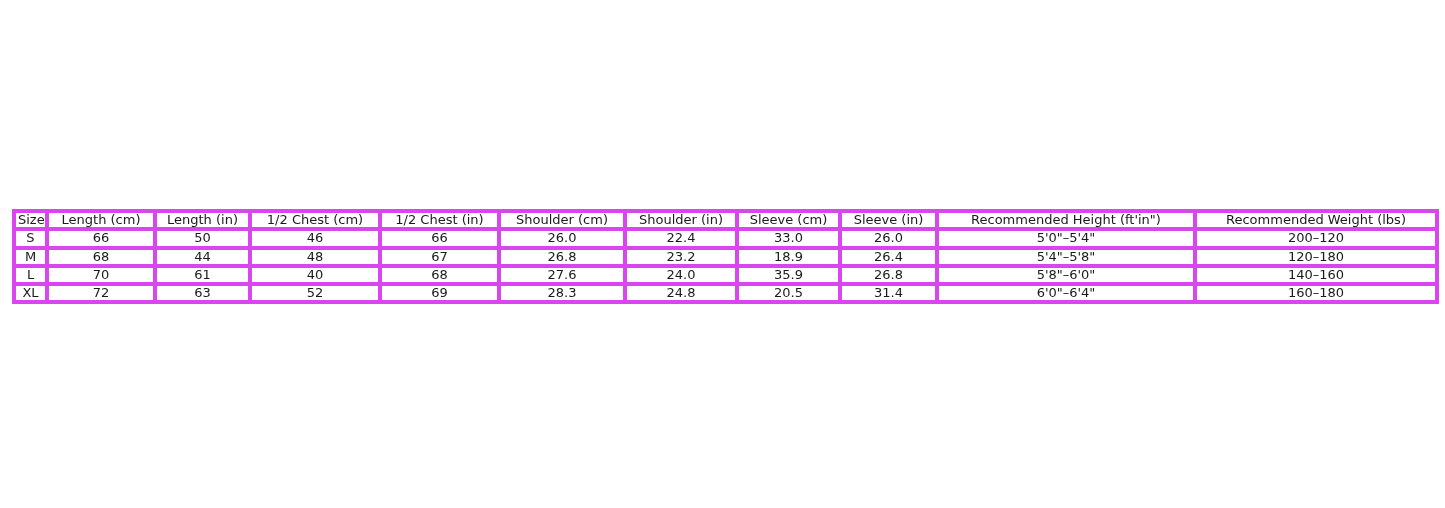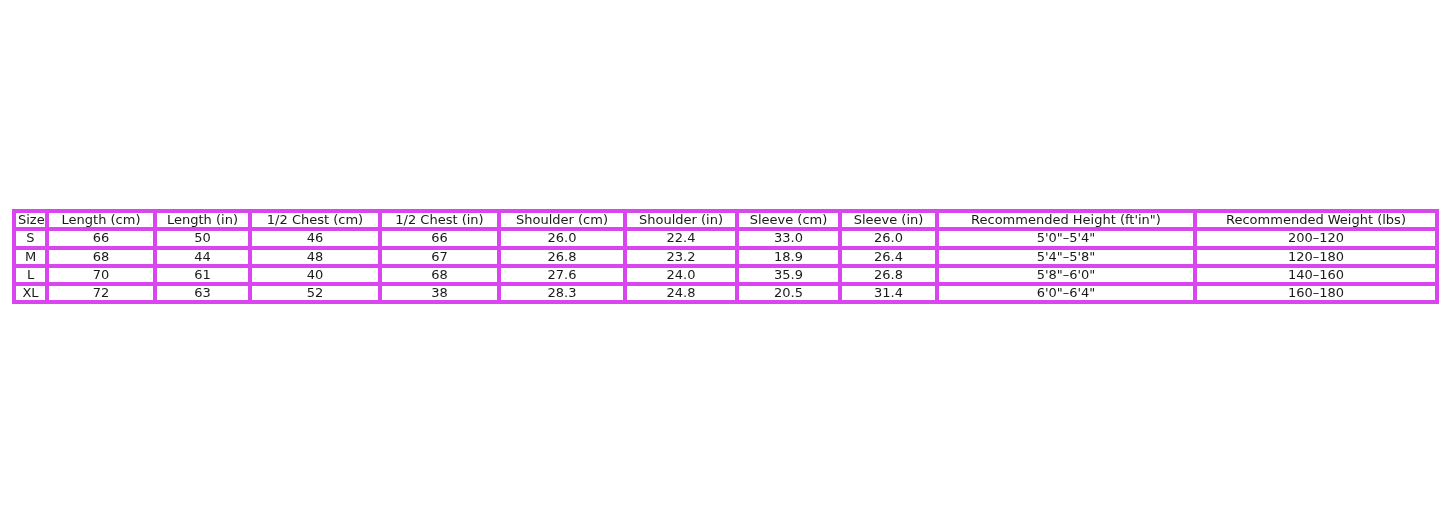--- a/index.html
+++ b/index.html
@@ -108,21 +108,21 @@
         <td>35.9</td>
         <td>26.8</td>
         <td>5'8"–6'0"</td>
         <td>140–160</td>
       </tr>
       <tr>
         <td>XL</td>
         <td>72</td>
         <td>63</td>
         <td>52</td>
-        <td>38</td>
+        <td>69</td>
         <td>28.3</td>
         <td>24.8</td>
         <td>20.5</td>
         <td>31.4</td>
         <td>6'0"–6'4"</td>
         <td>160–180</td>
       </tr>
     </tbody>
 </table>
 

